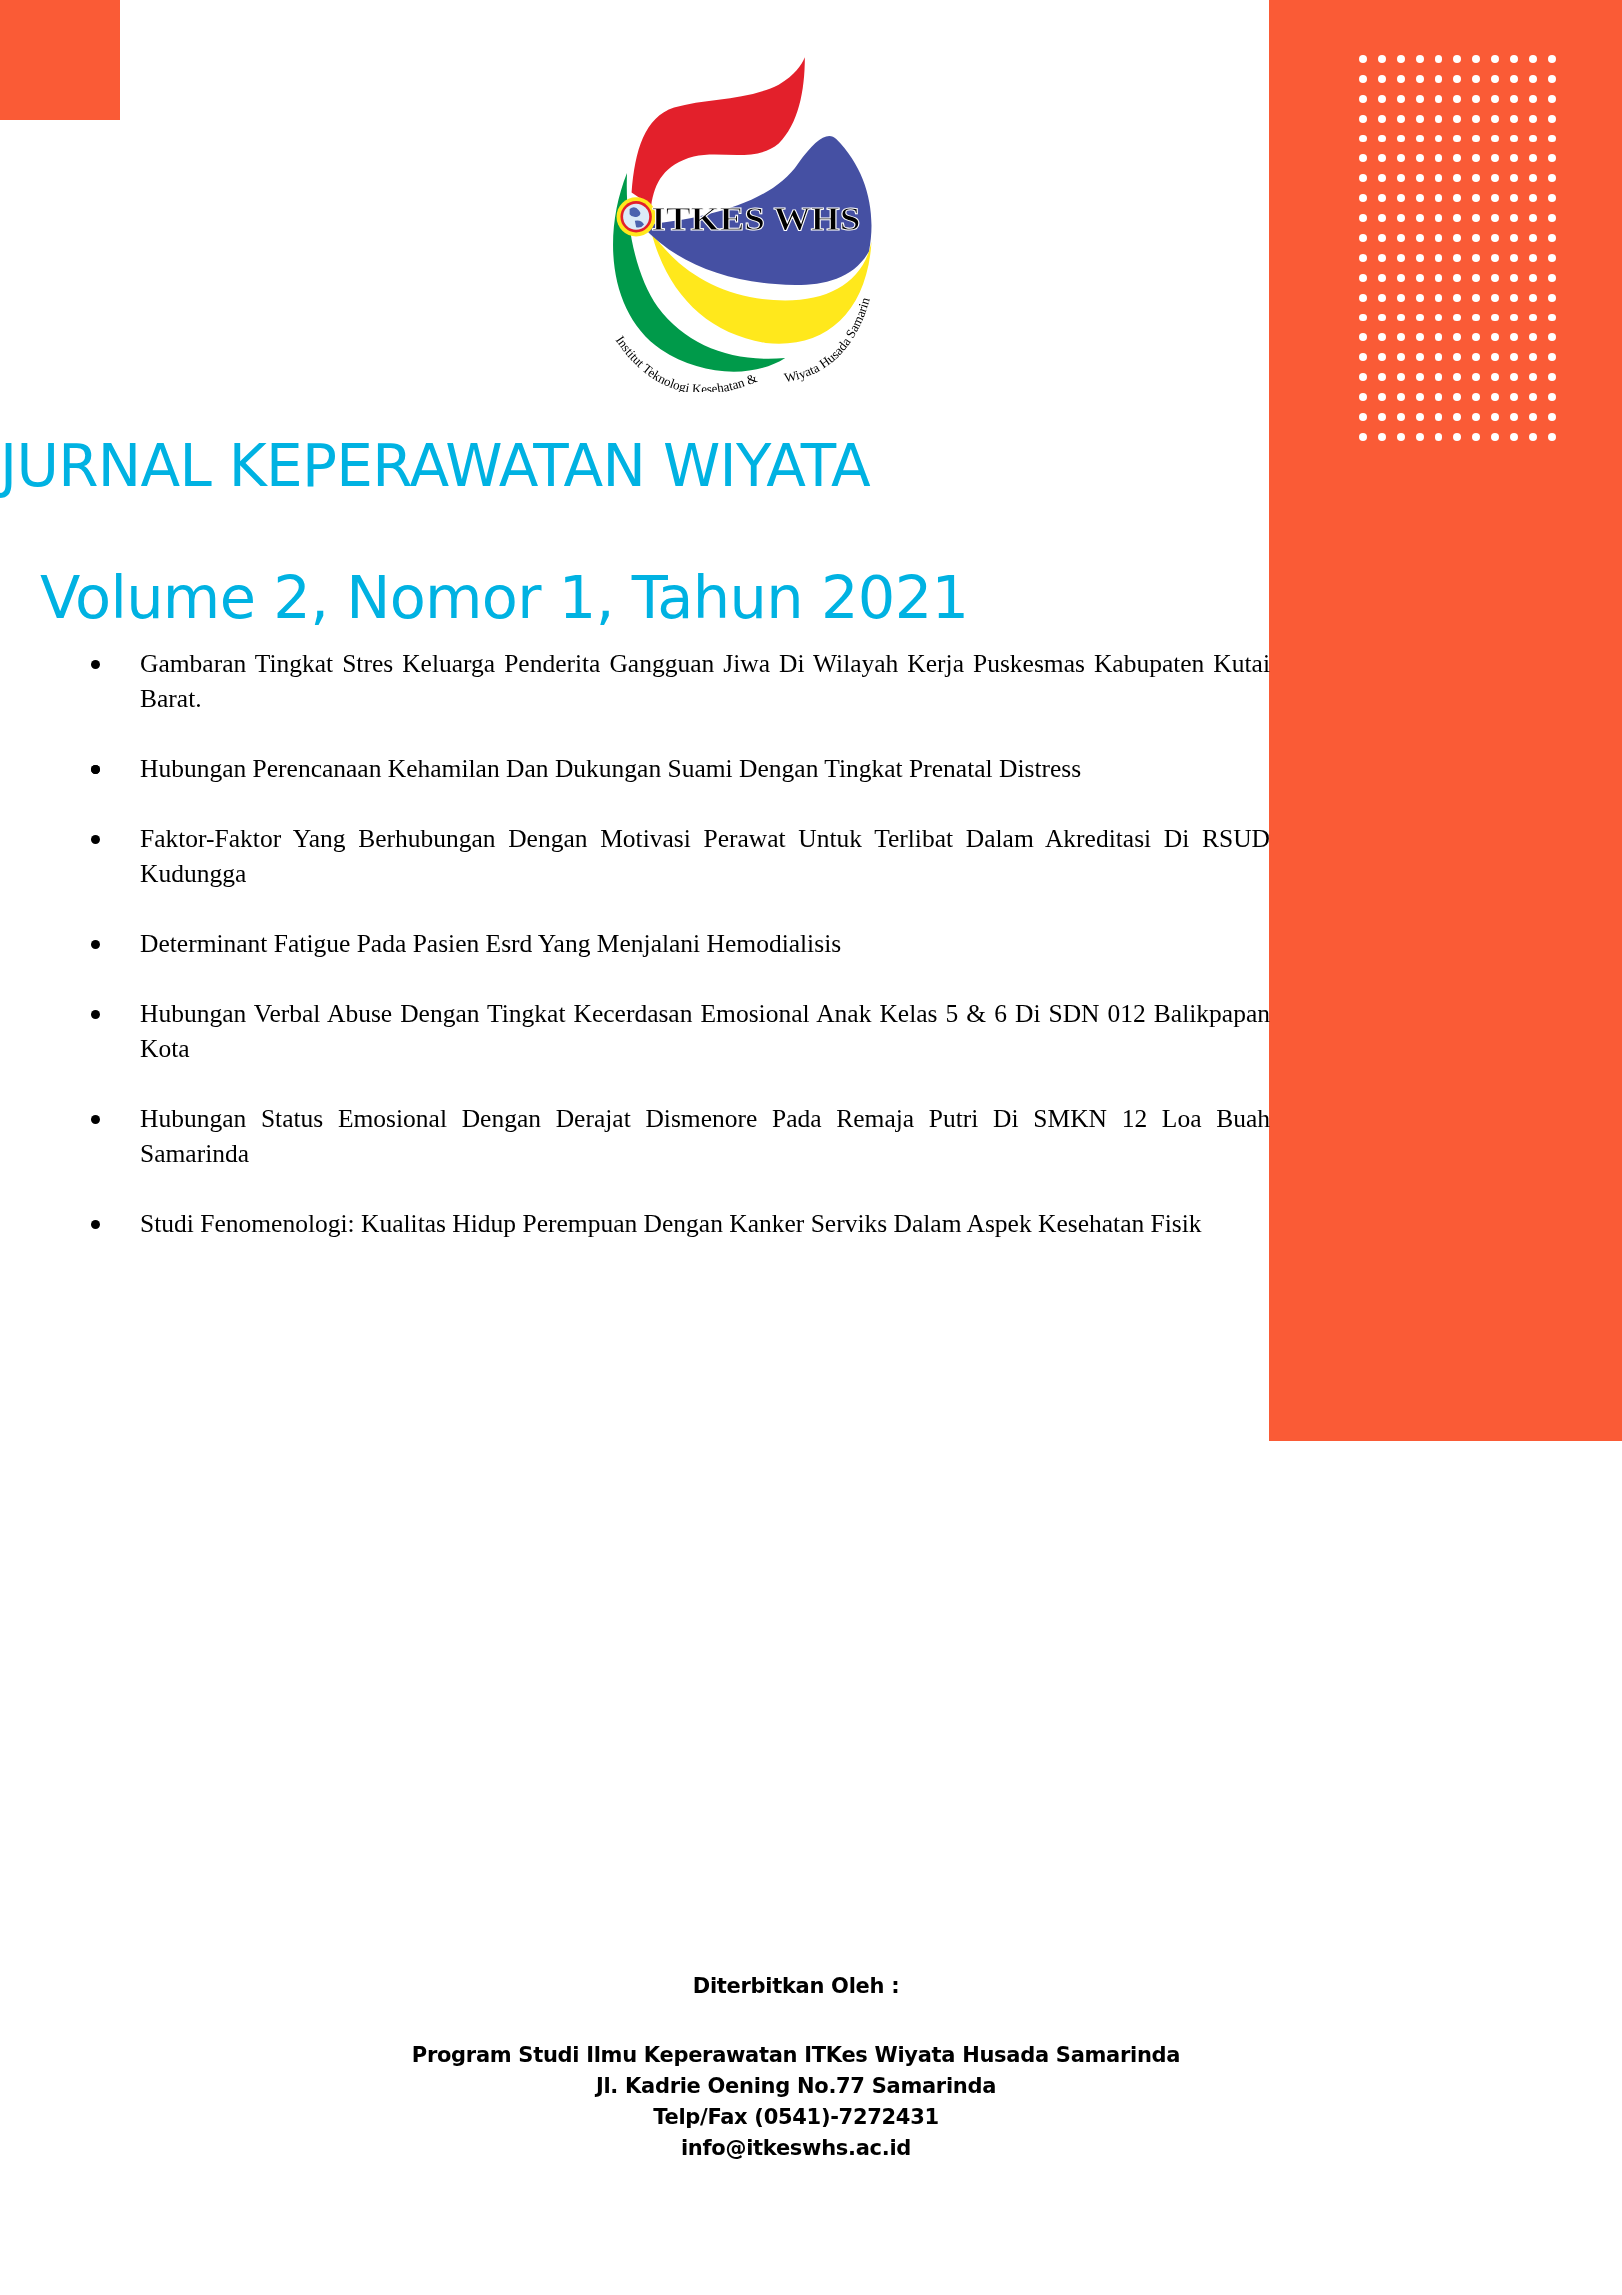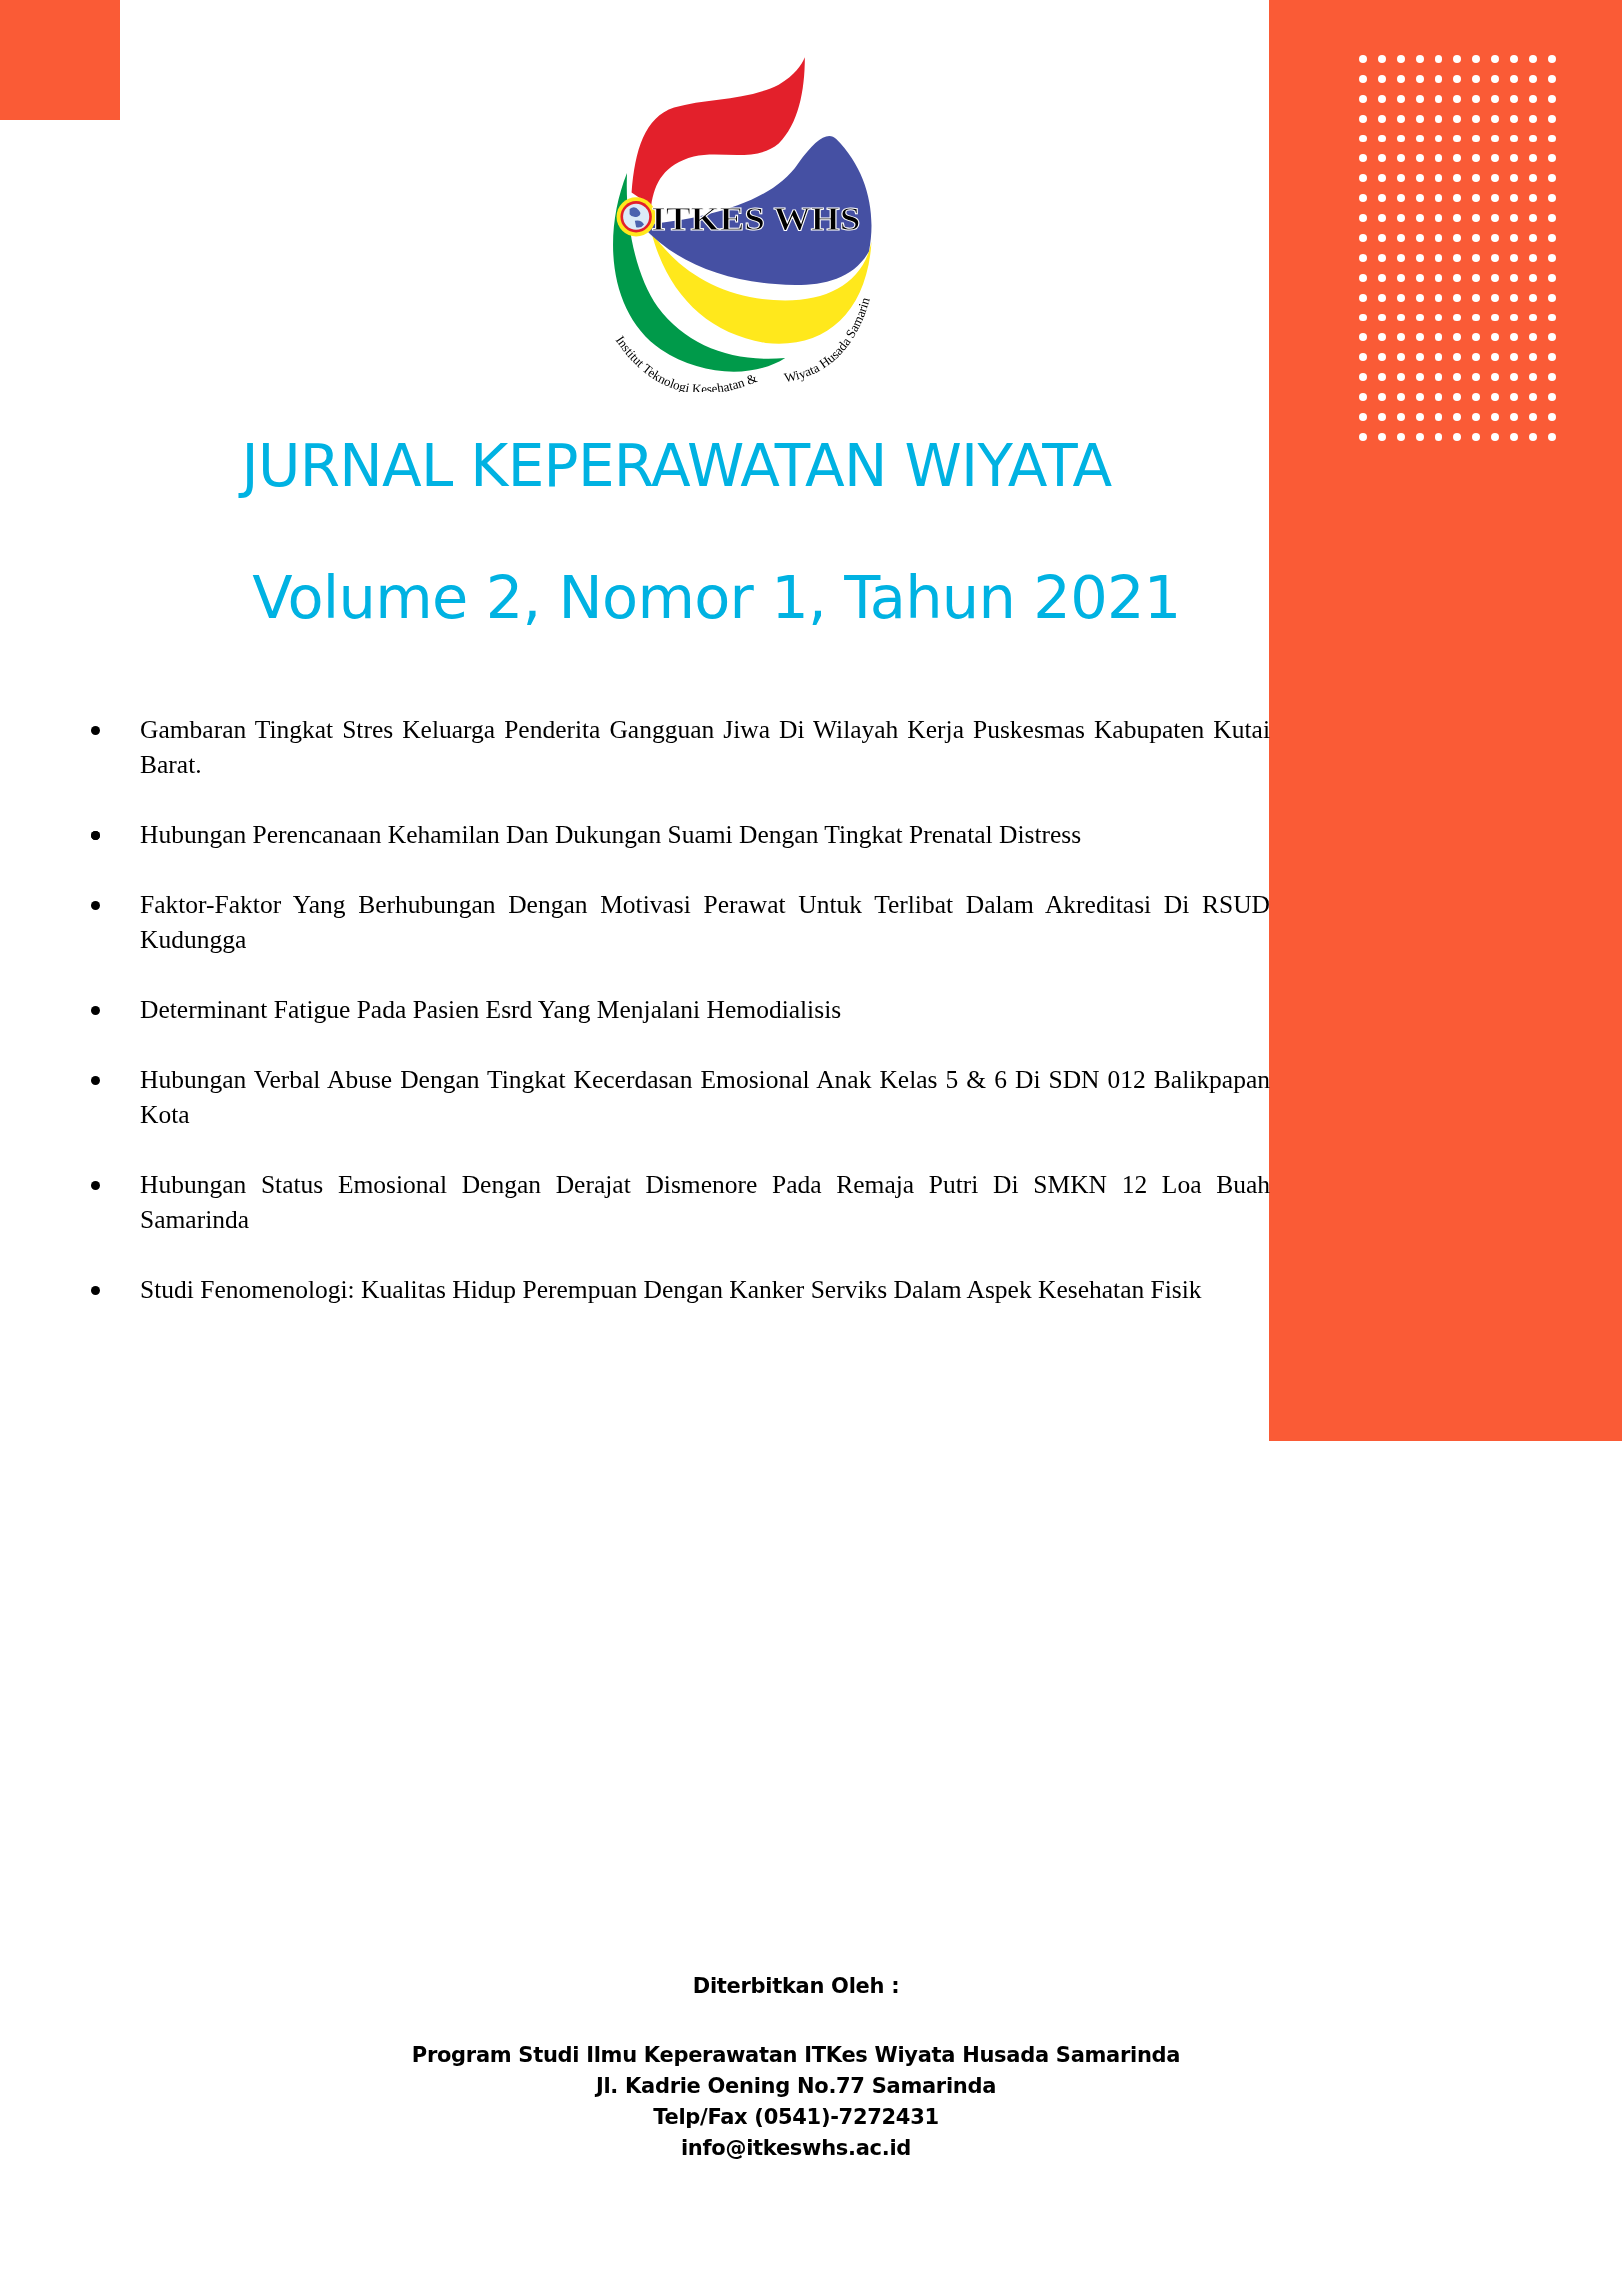--- a/index.html
+++ b/index.html
@@ -16,27 +16,27 @@
   .dot-grid {
     position:absolute; left:1359px; top:55px;
     display:grid; grid-template-columns:repeat(11, 7.9px);
     grid-auto-rows:7.9px; column-gap:11px; row-gap:12px;
   }
   .dot { width:7.9px; height:7.9px; border-radius:50%; background:#ffffff; }
   .logo {
     position:absolute; left:589px; top:52px; width:314px; height:340px;
   }
   .title {
-    position:absolute; left:9px; width:1335px; text-align:center;
+    position:absolute; left:0; width:1335px; 
     font-family:"DejaVu Sans", sans-serif; white-space:nowrap;
   }
   .title-journal { top:432px; font-size:58px; letter-spacing:-0.7px; }
   .title-volume  { top:563px; font-size:59px; letter-spacing:-0.7px; }
   .articles {
-    position:absolute; left:79px; top:712px; width:1191px;
+    position:absolute; left:79px; top:646px; width:1191px;
     margin:0; padding:0; list-style:none;
   }
   .article {
     position:relative; padding-left:61px;
     font-family:"Liberation Serif", serif; font-size:25.5px;
     line-height:35px; text-align:justify; color:#000;
     margin-bottom:35px;
   }
   .bullet {
     position:absolute; left:11.8px; top:13.7px; width:9.2px; height:9.2px;

